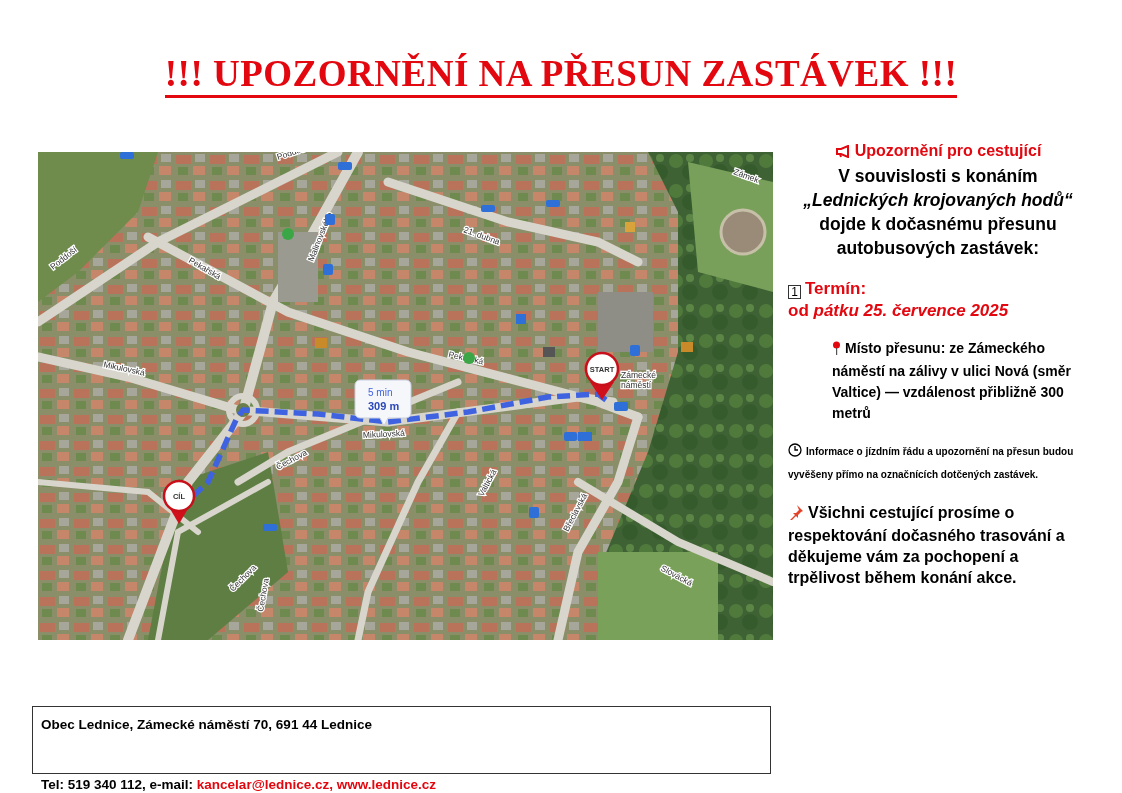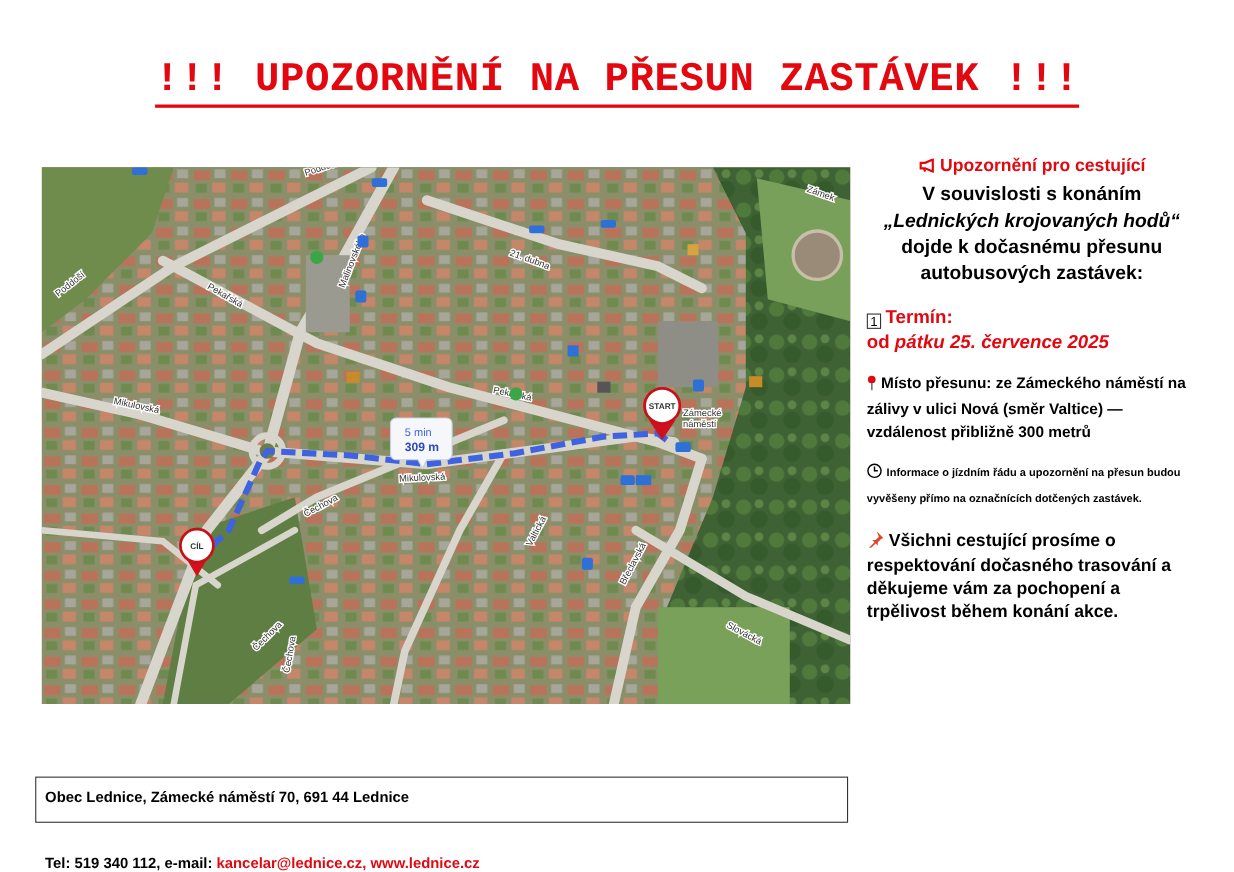--- a/index.html
+++ b/index.html
@@ -1,35 +1,35 @@
 <!DOCTYPE html>
 <html><head>
 <meta charset="utf-8">
 <style>
   html, body { margin:0; padding:0; background:#ffffff; }
   body { width:1122px; height:793px; position:relative; overflow:hidden;
          font-family:"Liberation Sans", "DejaVu Sans", sans-serif; color:#000; }
 
   .title { position:absolute; left:0; right:0; top:52px; text-align:center;
-           font-family:Liberation Mono, monospace; font-weight:bold;
+           font-family:Liberation Serif, serif; font-weight:bold;
            font-size:37px; color:#e3070f; letter-spacing:0.5px; }
   .title span { border-bottom:3px solid #e3070f; padding-bottom:1px; }
 
   .map { position:absolute; left:38px; top:152px; width:735px; height:488px;
          overflow:hidden; background:#6e7f55; }
   .map svg { position:absolute; left:0; top:0; }
 
   .side { position:absolute; left:788px; top:140px; width:300px; }
   .side .p { font-weight:bold; font-size:15.5px; line-height:21.5px; }
   .side .lead { font-size:17.5px; line-height:24px; font-weight:bold;text-align:center; }
   .red { color:#e3070f; }
   .it { font-style:italic; }
   .icon { display:inline-block; vertical-align:-2px; margin-right:4px; }
 
-  .footer { position:absolute; left:32px; top:706px; width:739px; height:42px;
+  .footer { position:absolute; left:32px; top:706px; width:739px; height:68px;
             border:1px solid #333; box-sizing:border-box; }
   .footer .line { position:absolute; left:8px; font-weight:bold; font-size:13.5px;
                   font-family:"Liberation Sans", sans-serif; }
   .footer .l1 { top:10px; }
   .footer .l2 { top:48px;margin-top:22px; }
 </style>
 </head>
 <body>
 
 <div class="title">
@@ -170,21 +170,21 @@
   <div class="p red" style="font-size:17px;line-height:22px;">
     <span class="icon" style="color:#000;font-size:12px;border:1px solid #333;width:11px;height:12px;text-align:center;line-height:12px;font-weight:normal;">1</span><span>Termín:</span>
   </div>
   <div class="p red" style="font-size:17px;line-height:22px;">
     <span>od</span>
     <span class="it">pátku 25. července 2025</span>
   </div>
 
   <div style="height:16px"></div>
 
-  <div class="p" style="font-size:14px;line-height:21px;">
+  <div class="p" style="font-size:14px;line-height:21px;margin-left:44px;">
     <span class="icon">
       <svg width="9" height="14" viewBox="0 0 9 14">
           <circle cx="4.5" cy="4" r="3.5" fill="#e3070f"></circle>
           <rect x="4" y="7" width="1.2" height="7" fill="#555"></rect>
         </svg>
     </span><span>Místo přesunu: ze Zámeckého náměstí na zálivy v ulici Nová (směr Valtice) — vzdálenost přibližně 300 metrů</span>
   </div>
 
   <div style="height:17px"></div>
 

